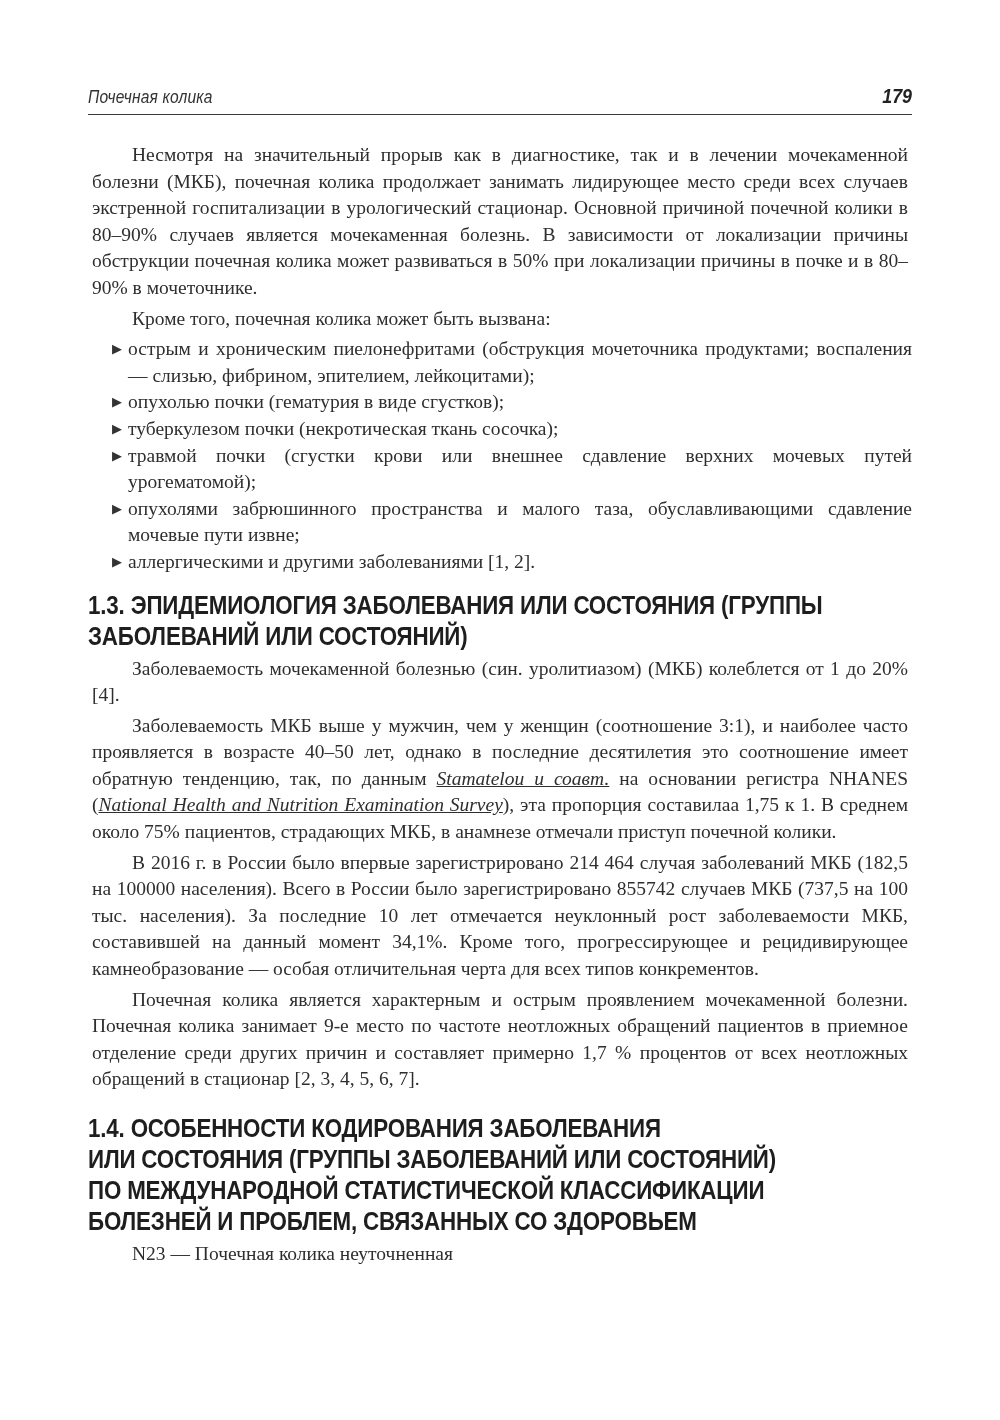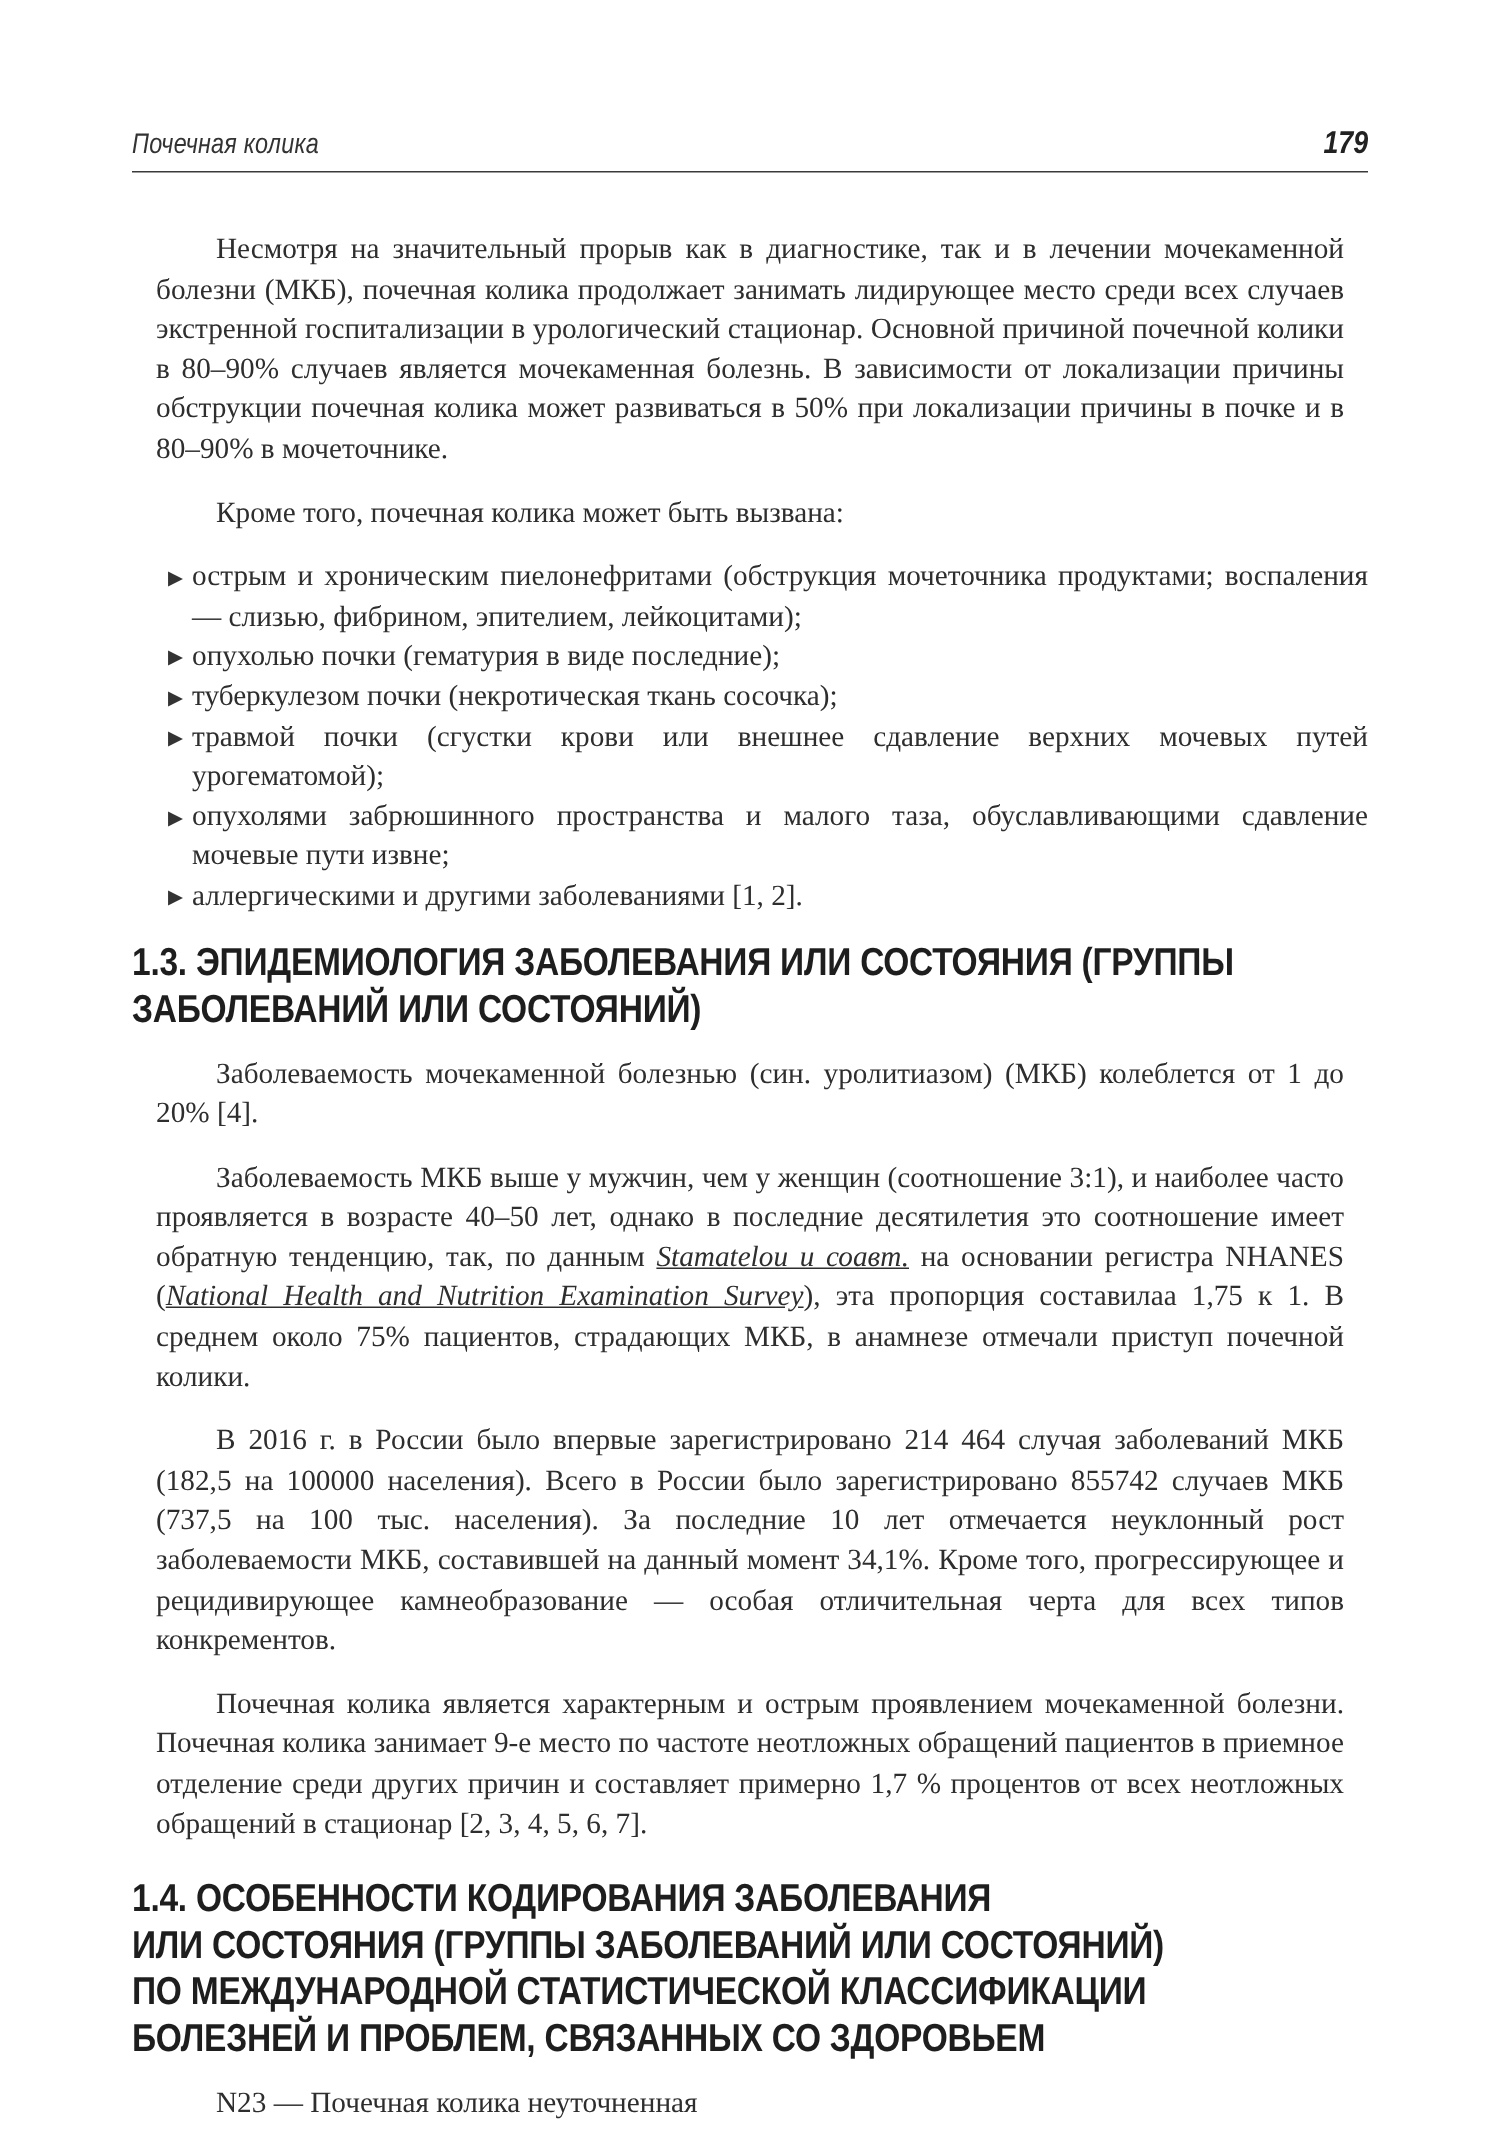--- a/index.html
+++ b/index.html
@@ -8,21 +8,21 @@
   .running-head {
     position: absolute; top: 84px; left: 0; width: 824px; height: 30px;
     border-bottom: 1.5px solid #3a3a3a;
     font-family: "Liberation Sans", sans-serif;
     font-style: italic;
   }
   .rh-title { position: absolute; left: 0; top: 2px; font-size: 19px; transform: scaleX(0.82); transform-origin: left; letter-spacing: 0.2px; color: #333; }
   .rh-page { position: absolute; right: 0; top: 0; font-size: 21px; font-weight: bold; transform: scaleX(0.85); transform-origin: right; color: #222; }
   .body { position: absolute; top: 138px; left: 0; width: 824px;
     font-family: "Liberation Serif", serif; font-size: 19.5px; line-height: 26.6px; color: #2e2e2e; }
-  p { margin: 16px; text-align: justify; text-indent: 40px; }
+  p { margin: 4px; text-align: justify; text-indent: 40px; }
   ul { list-style: none; margin: 0; padding: 0; }
   li { position: relative; padding-left: 40px; text-align: justify; }
   li .bullet { position: absolute; left: 24px; top: 0; font-size: 13px; color: #333; }
   h2 { font-family: "Liberation Sans", sans-serif; font-weight: bold; font-size: 26px;
        line-height: 31px; margin: 0; color: #1e1e1e; transform: scaleX(0.86); transform-origin: left; width: 116%; letter-spacing: -0.2px; }
   .h13 { margin-top: 14px; }
   .h14 { margin-top: 20px; }
   em { font-style: italic; text-decoration: underline; }
 </style>
 </head>
@@ -32,21 +32,21 @@
   <div class="running-head">
     <span class="rh-title">Почечная колика</span>
     <span class="rh-page">179</span>
   </div>
 
   <div class="body">
     <p>Несмотря на значительный прорыв как в диагностике, так и в лечении мочекаменной болезни (МКБ), почечная колика продолжает занимать лидирующее место среди всех случаев экстренной госпитализации в урологический стационар. Основной причиной почечной колики в 80–90% случаев является мочекаменная болезнь. В зависимости от локализации причины обструкции почечная колика может развиваться в 50% при локализации причины в почке и в 80–90% в мочеточнике.</p>
     <p>Кроме того, почечная колика может быть вызвана:</p>
     <ul>
       <li><span class="bullet">▶</span><span>острым и хроническим пиелонефритами (обструкция мочеточника продуктами; воспаления — слизью, фибрином, эпителием, лейкоцитами);</span></li>
-      <li><span class="bullet">▶</span><span>опухолью почки (гематурия в виде последние);</span></li>
+      <li><span class="bullet">▶</span><span>опухолью почки (гематурия в виде сгустков);</span></li>
       <li><span class="bullet">▶</span><span>туберкулезом почки (некротическая ткань сосочка);</span></li>
       <li><span class="bullet">▶</span><span>травмой почки (сгустки крови или внешнее сдавление верхних мочевых путей урогематомой);</span></li>
       <li><span class="bullet">▶</span><span>опухолями забрюшинного пространства и малого таза, обуславливающими сдавление мочевые пути извне;</span></li>
       <li><span class="bullet">▶</span><span>аллергическими и другими заболеваниями [1, 2].</span></li>
     </ul>
 
     <h2 class="h13">1.3. ЭПИДЕМИОЛОГИЯ ЗАБОЛЕВАНИЯ ИЛИ СОСТОЯНИЯ (ГРУППЫ ЗАБОЛЕВАНИЙ ИЛИ СОСТОЯНИЙ)</h2>
     <p>Заболеваемость мочекаменной болезнью (син. уролитиазом) (МКБ) колеблется от 1 до 20% [4].</p>
     <p><span>Заболеваемость МКБ выше у мужчин, чем у женщин (соотношение 3:1), и наиболее часто проявляется в возрасте 40–50 лет, однако в последние десятилетия это соотношение имеет обратную тенденцию, так, по данным </span><em>Stamatelou и соавт.</em><span> на основании регистра NHANES (</span><em>National Health and Nutrition Examination Survey</em><span>), эта пропорция составилаа 1,75 к 1. В среднем около 75% пациентов, страдающих МКБ, в анамнезе отмечали приступ почечной колики.</span></p>
     <p>В 2016 г. в России было впервые зарегистрировано 214 464 случая заболеваний МКБ (182,5 на 100000 населения). Всего в России было зарегистрировано 855742 случаев МКБ (737,5 на 100 тыс. населения). За последние 10 лет отмечается неуклонный рост заболеваемости МКБ, составившей на данный момент 34,1%. Кроме того, прогрессирующее и рецидивирующее камнеобразование — особая отличительная черта для всех типов конкрементов.</p>

